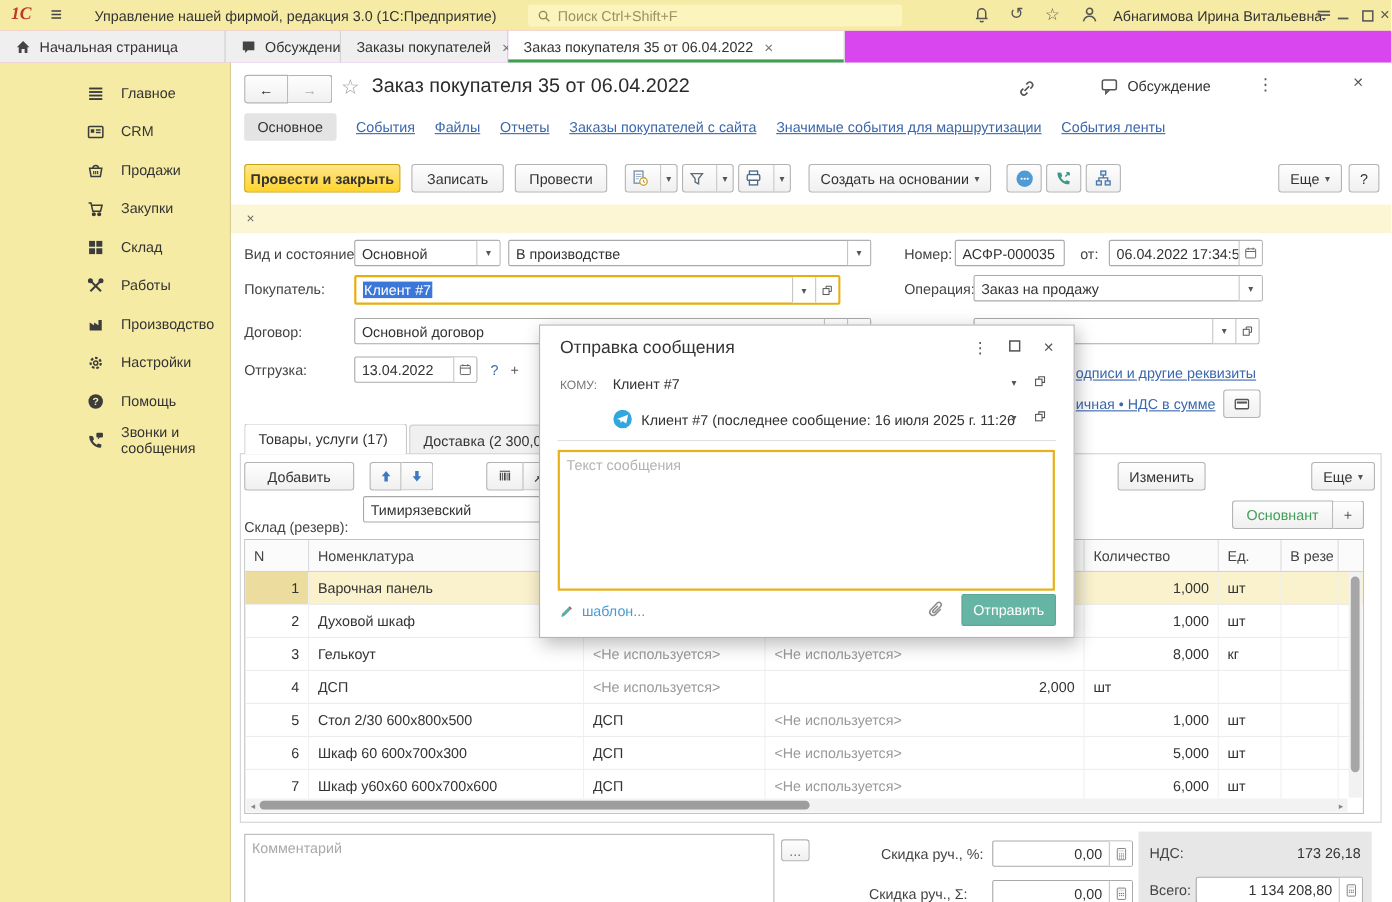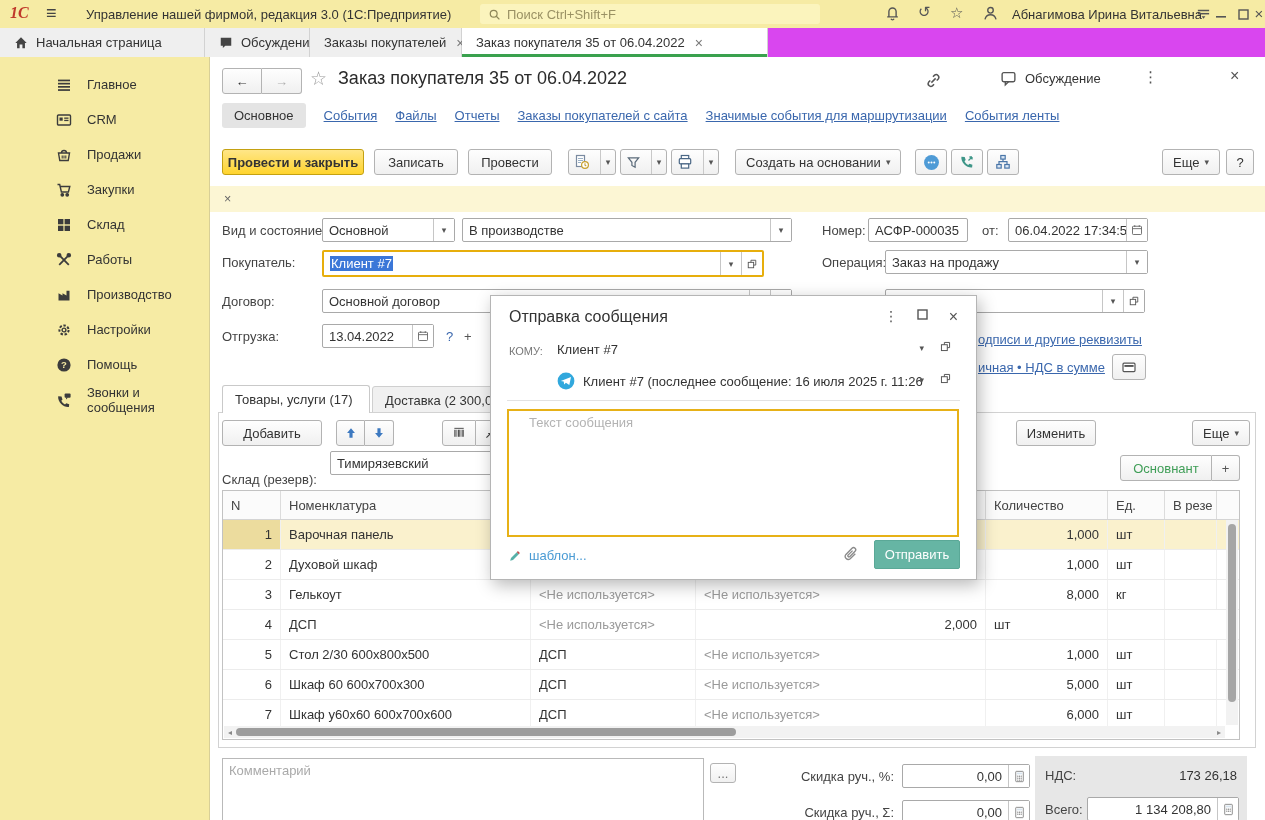--- a/index.html
+++ b/index.html
@@ -12,21 +12,21 @@
     border-radius:3px;display:flex;align-items:center;gap:6px;padding:0 8px;box-sizing:border-box;color:#9a9164}
   
   .tabbar{position:absolute;left:0;top:28px;width:1265px;height:29px;background:#d946ef;border-bottom:1px solid #dedede}
   .wtab{position:absolute;top:0;height:29px;display:flex;align-items:center;gap:8px;padding:0 14px;
     box-sizing:border-box;border-right:1px solid #d2d2d2;background:#efefef;color:#333;white-space:nowrap}
   .wtab.active{background:#fff}
   .wtab.active::after{content:"";position:absolute;left:0;right:0;bottom:0;height:3px;background:#3aa14e}
   .tabclose{color:#777;font-size:14px;margin-left:2px}
   
   .sidebar{position:absolute;left:0;top:57px;width:210px;height:763px;background:#f6eba4;border-right:1px solid #d8cf97}
-  .srow{display:flex;align-items:center;gap:15px;height:35px;padding-left:55px;color:#333;cursor:pointer}
+  .srow{display:flex;align-items:center;gap:15px;height:35px;padding-left:78px;color:#333;cursor:pointer}
   .sico{width:17px;height:17px;display:flex;align-items:center;justify-content:center;flex:none}
   
   .main{position:absolute;left:210px;top:57px;width:1055px;height:763px;background:#fff}
   .btn{display:inline-flex;align-items:center;justify-content:center;gap:5px;background:linear-gradient(#fefefe,#f0f0f0);
     border:1px solid #b3b3b3;border-radius:3px;color:#333;padding:0 10px;height:26px;box-sizing:border-box;white-space:nowrap;cursor:pointer}
   .btn.primary{background:linear-gradient(#ffe688,#ffd42e);border-color:#c4a112;font-weight:bold}
   .split{padding:0}
   .split .seg{display:flex;align-items:center;justify-content:center;height:100%;padding:0 5px}
   .split .seg+.seg{border-left:1px solid #c9c9c9;width:14px;padding:0;font-size:9px;color:#555}
   .link{color:#3a67ad;text-decoration:underline;cursor:pointer;white-space:nowrap}
@@ -59,21 +59,21 @@
   .sarr{width:12px;text-align:center;color:#888;font-size:8px}
   
   .dialog{position:absolute;left:490px;top:295px;width:485px;height:283px;background:#fff;border:1px solid #b5b5b5;
     box-shadow:3px 5px 16px rgba(0,0,0,.28);z-index:50}
   .dtitle{position:absolute;left:18px;top:12px;font-size:16px;color:#333}
   .dctl{position:absolute;top:12px;color:#555;font-size:14px;cursor:pointer}
   .kumu{font-size:11px;color:#777}
   .sendbtn{position:absolute;right:16px;bottom:10px;width:84px;height:27px;background:#66b5a4;color:#fff;
     border:1px solid #5aa897;border-radius:2px;display:flex;align-items:center;justify-content:center;cursor:pointer}
   .msgarea{position:absolute;left:16px;top:113px;width:452px;height:128px;border:2px solid #e7b117;background:#fff;
-    box-sizing:border-box;padding:4px 20px;color:#b3b3b3}
+    box-sizing:border-box;padding:4px 6px;color:#b3b3b3}
   
   .banner{position:absolute;left:0px;top:129px;width:1055px;height:26px;background:#fcf6d4;display:flex;align-items:center;
     padding:0 14px;box-sizing:border-box;color:#4a4a4a;font-size:12.5px}
   .wctl{display:flex;align-items:center;justify-content:center;width:18px;height:18px;color:#555;cursor:pointer}
   .gray-panel{position:absolute;background:#e7e7e7}
   svg{display:block}
 </style>
 </head>
 <body>
 
@@ -661,21 +661,21 @@
               <circle cx="5.5" cy="11.4" r=".9"></circle>
               <circle cx="8" cy="11.4" r=".9"></circle>
               <circle cx="10.5" cy="11.4" r=".9"></circle>
               <circle cx="5.5" cy="14.2" r=".9"></circle>
               <circle cx="8" cy="14.2" r=".9"></circle>
               <circle cx="10.5" cy="14.2" r=".9"></circle>
             </g>
           </svg>
       </span>
     </div>
-    <div class="abs lbl" style="left:580px;top:748px;width:104px;text-align:right">Скидка руч., Σ:</div>
+    <div class="abs lbl" style="left:580px;top:748px;width:104px;">Скидка руч., Σ:</div>
     <div class="field" style="left:692px;top:743px;width:128px">
       <span class="val" style="justify-content:flex-end">0,00</span>
       <span class="cbtn">
         <svg width="11" height="13" viewBox="0 0 16 18">
             <g fill="#fff" stroke="#777" stroke-width="1.2">
               <rect x="2.5" y="1.5" width="11" height="15" rx="1"></rect>
             </g>
             <rect x="4.3" y="3.3" width="7.4" height="2.6" fill="#d8e4ee"></rect>
             <g fill="#777">
               <circle cx="5.5" cy="8.6" r=".9"></circle>

